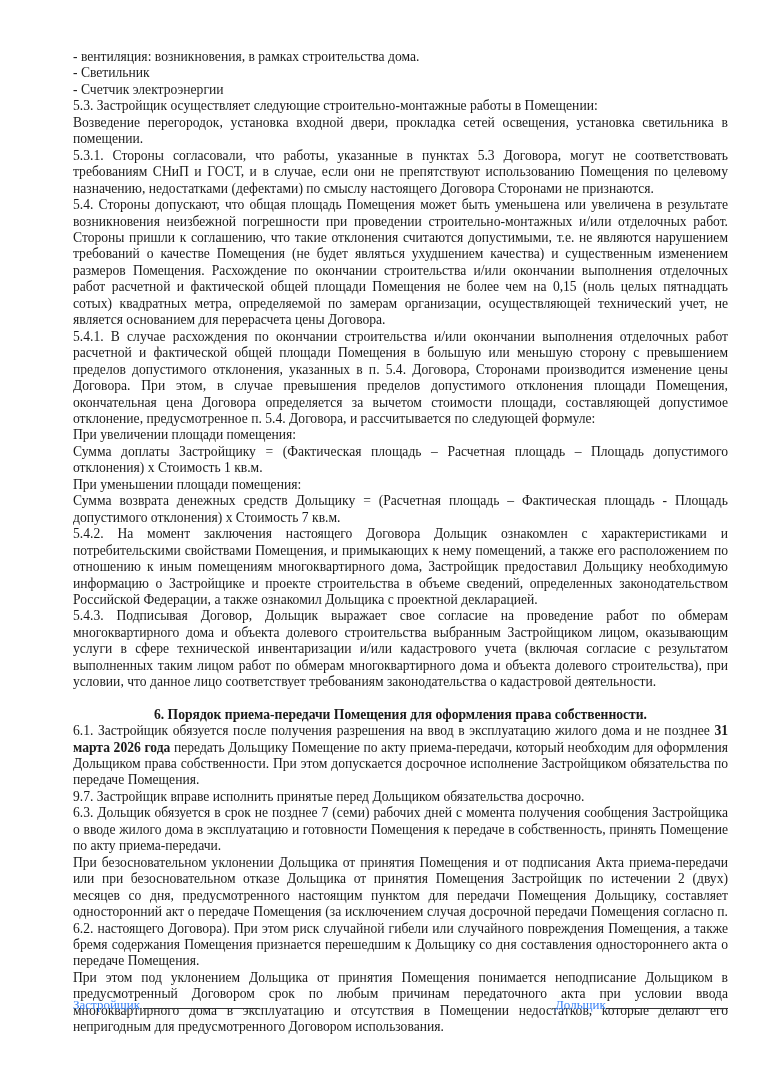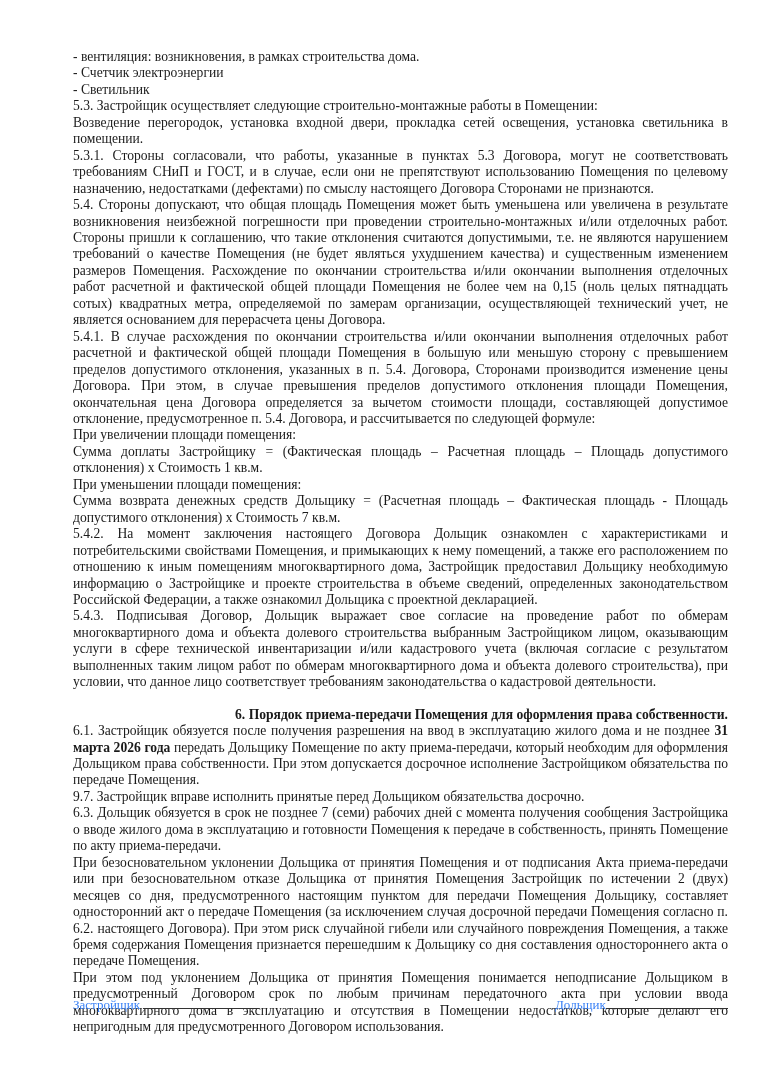--- a/index.html
+++ b/index.html
@@ -4,40 +4,40 @@
 <style>
   html, body { margin: 0; padding: 0; background: #ffffff; }
   body { width: 764px; height: 1080px; position: relative; overflow: hidden; }
   .page {
     position: absolute; left: 73px; top: 49px; width: 655px;
     font-family: "Liberation Serif", "DejaVu Serif", serif;
     font-size: 13.6px; line-height: 16.45px; color: #1a1a1a;
   }
   .page p { margin: 0; }
   .j { text-align: justify; text-align-last: left; }
-  .heading { text-align: right; font-weight: bold; margin-top: 16px !important; }
+  .heading { text-align: center; font-weight: bold; margin-top: 16px !important; }
   b { font-weight: bold; }
   .sig {
     position: absolute; top: 996px;
     font-family: "Liberation Serif", "DejaVu Serif", serif;
     font-size: 13px; color: #3b82f6; white-space: nowrap;
   }
   .sig-left { left: 73px; }
   .sig-right { left: 555px; }
   .line { display: inline-block; border-bottom: 1px solid #333; height: 12px; vertical-align: baseline; }
   .sig-left .line { width: 116px; margin-left: 3px; }
   .sig-right .line { width: 122px; }
 </style>
 </head>
 <body>
 
 <div class="page">
   <p>- вентиляция: возникновения, в рамках строительства дома.</p>
+  <p>- Светильник</p>
   <p>- Счетчик электроэнергии</p>
-  <p>- Светильник</p>
   <p>5.3. Застройщик осуществляет следующие строительно-монтажные работы в Помещении:</p>
   <p class="j">Возведение перегородок, установка входной двери, прокладка сетей освещения, установка светильника в помещении.</p>
   <p class="j">5.3.1. Стороны согласовали, что работы, указанные в пунктах 5.3 Договора, могут не соответствовать требованиям СНиП и ГОСТ, и в случае, если они не препятствуют использованию Помещения по целевому назначению, недостатками (дефектами) по смыслу настоящего Договора Сторонами не признаются.</p>
   <p class="j">5.4. Стороны допускают, что общая площадь Помещения может быть уменьшена или увеличена в результате возникновения неизбежной погрешности при проведении строительно-монтажных и/или отделочных работ. Стороны пришли к соглашению, что такие отклонения считаются допустимыми, т.е. не являются нарушением требований о качестве Помещения (не будет являться ухудшением качества) и существенным изменением размеров Помещения. Расхождение по окончании строительства и/или окончании выполнения отделочных работ расчетной и фактической общей площади Помещения не более чем на 0,15 (ноль целых пятнадцать сотых) квадратных метра, определяемой по замерам организации, осуществляющей технический учет, не является основанием для перерасчета цены Договора.</p>
   <p class="j">5.4.1. В случае расхождения по окончании строительства и/или окончании выполнения отделочных работ расчетной и фактической общей площади Помещения в большую или меньшую сторону с превышением пределов допустимого отклонения, указанных в п. 5.4. Договора, Сторонами производится изменение цены Договора. При этом, в случае превышения пределов допустимого отклонения площади Помещения, окончательная цена Договора определяется за вычетом стоимости площади, составляющей допустимое отклонение, предусмотренное п. 5.4. Договора, и рассчитывается по следующей формуле:</p>
   <p>При увеличении площади помещения:</p>
   <p class="j">Сумма доплаты Застройщику = (Фактическая площадь – Расчетная площадь – Площадь допустимого отклонения) х Стоимость 1 кв.м.</p>
   <p>При уменьшении площади помещения:</p>
   <p class="j">Сумма возврата денежных средств Дольщику = (Расчетная площадь – Фактическая площадь - Площадь допустимого отклонения) х Стоимость 7 кв.м.</p>
   <p class="j">5.4.2. На момент заключения настоящего Договора Дольщик ознакомлен с характеристиками и потребительскими свойствами Помещения, и примыкающих к нему помещений, а также его расположением по отношению к иным помещениям многоквартирного дома, Застройщик предоставил Дольщику необходимую информацию о Застройщике и проекте строительства в объеме сведений, определенных законодательством Российской Федерации, а также ознакомил Дольщика с проектной декларацией.</p>

